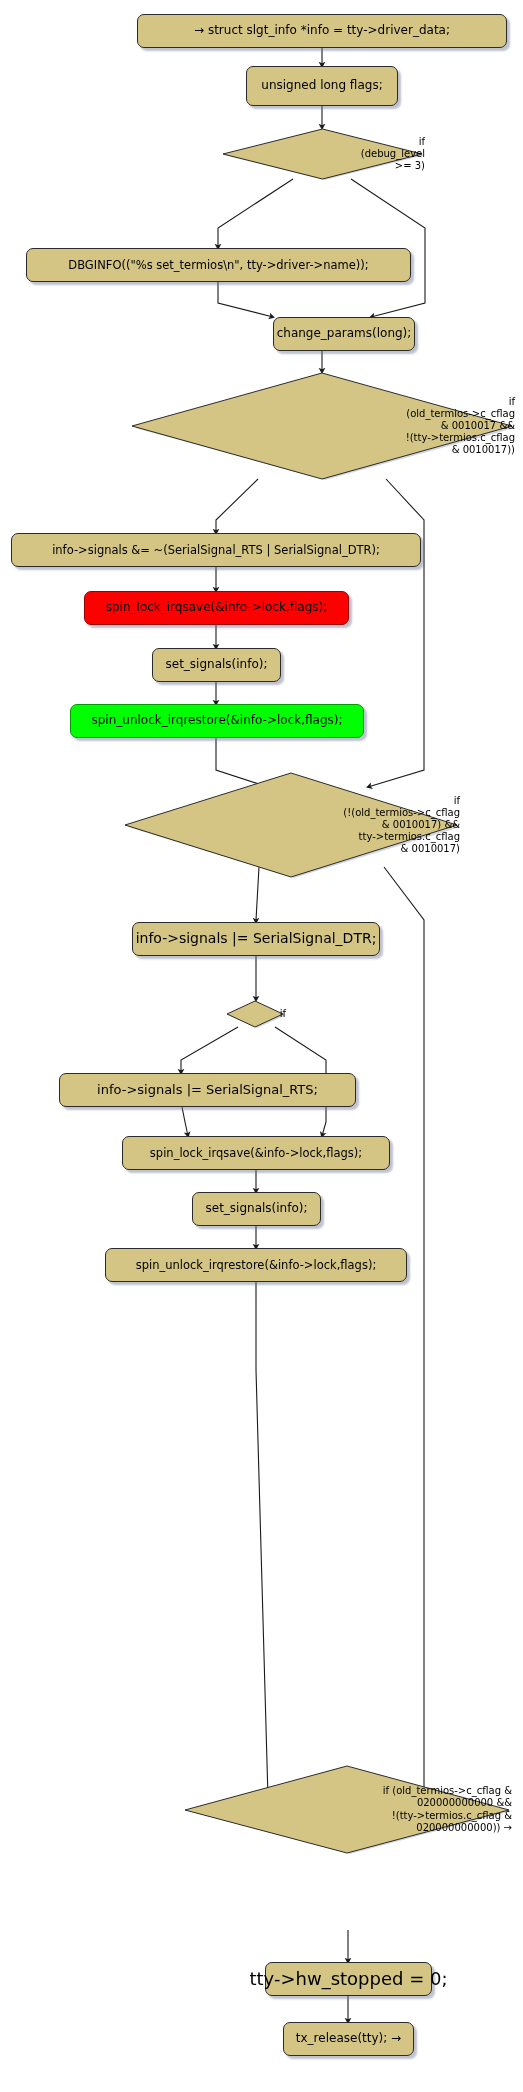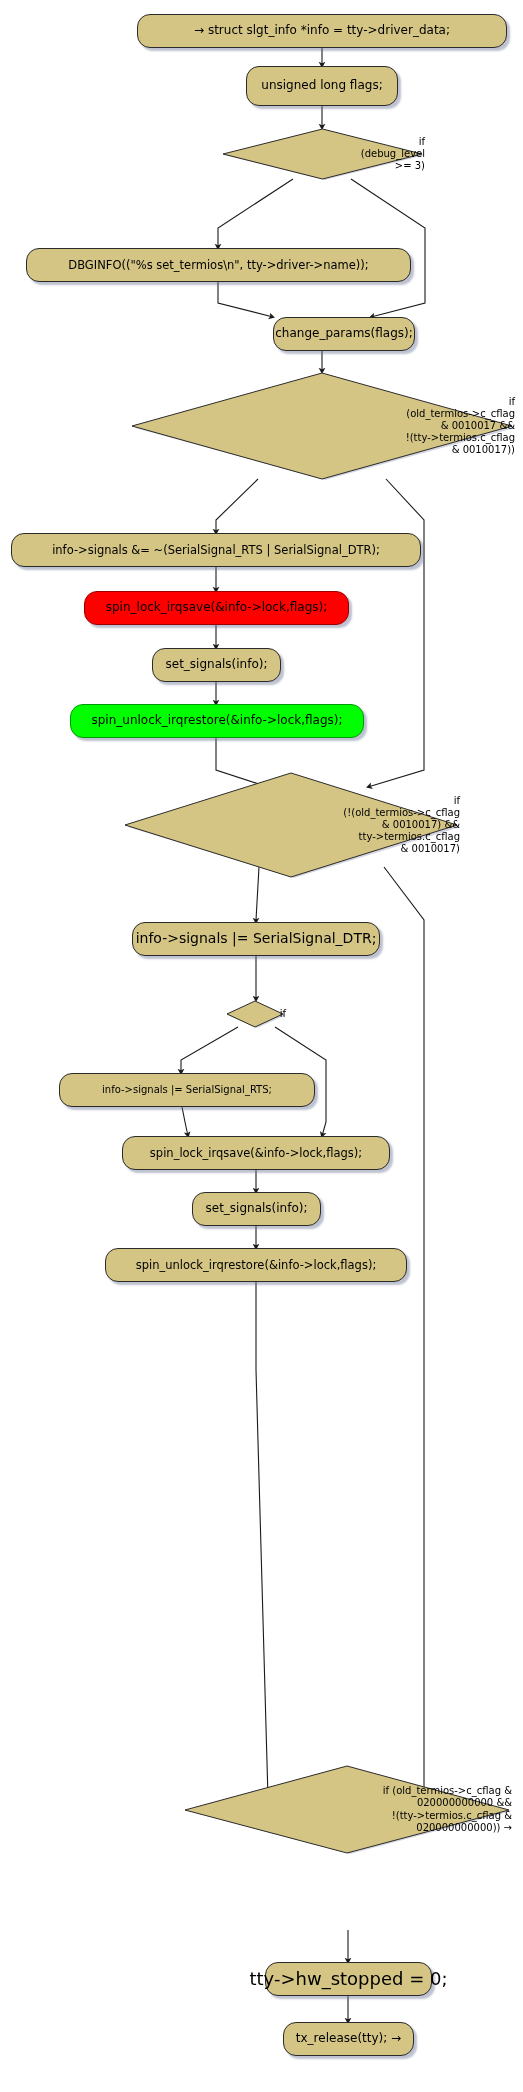--- a/index.html
+++ b/index.html
@@ -33,21 +33,21 @@
     align-items: center;
     justify-content: center;
     text-align: center;
     color: #000000;
     white-space: pre;
     line-height: 1.12;
   }
   
   .rect {
     border: 1px solid #2B2B2B;
-    border-radius: 13px;
+    border-radius: 7px;
     background: #D4C585;
     box-shadow: 3px 3px 2px rgba(110,120,150,0.45);
     font-size: 11px;
     padding: 16px 6px;
   }
   .rect.hl-red {
     background: #FF0000;
     border-color: #9B0000;
   }
   .rect.hl-green {
@@ -153,21 +153,21 @@
       <polygon points="104.5,4 205,27 104.5,52 4,27" fill="#AFB4C6" opacity="0.55"></polygon>
       <polygon points="102.5,1 202,26 102.5,51 3,26" fill="#D4C585" stroke="#2B2B2B" stroke-width="1"></polygon>
     </svg>
     <div class="dtext" style="font-size:10px;">if
 (debug_level
 &gt;= 3)</div>
   </div>
 
   <div class="node rect" style="left:26px; top:248px; width:385px; height:31px; font-size:11.5px;">DBGINFO(("%s set_termios\n", tty-&gt;driver-&gt;name));</div>
 
-  <div class="node rect" style="left:273px; top:317px; width:142px; height:29px; font-size:12px;">change_params(flags);</div>
+  <div class="node rect" style="left:273px; top:317px; width:142px; height:29px; font-size:12px;">change_params(long);</div>
 
   <div class="node diamond" style="left:129px; top:372px; width:386px; height:108px;">
     <svg class="dshape" viewBox="0 0 386 108" preserveAspectRatio="none">
       <polygon points="196,5 386,56 196,108 6,56" fill="#AFB4C6" opacity="0.55"></polygon>
       <polygon points="193,1 383,54 193,107 3,54" fill="#D4C585" stroke="#2B2B2B" stroke-width="1"></polygon>
     </svg>
     <div class="dtext" style="font-size:10px;">if
 (old_termios-&gt;c_cflag
 &amp; 0010017 &amp;&amp;
 !(tty-&gt;termios.c_cflag
@@ -197,21 +197,21 @@
   <div class="node rect" style="left:132px; top:922px; width:248px; height:29px; font-size:14px;">info-&gt;signals |= SerialSignal_DTR;</div>
 
   <div class="node diamond" style="left:226px; top:1000px; width:60px; height:28px;">
     <svg class="dshape" viewBox="0 0 60 28" preserveAspectRatio="none">
       <polygon points="31,3 60,15 31,28 2,15" fill="#AFB4C6" opacity="0.55"></polygon>
       <polygon points="29,1 57,14 29,27 1,14" fill="#D4C585" stroke="#2B2B2B" stroke-width="1"></polygon>
     </svg>
     <div class="dtext" style="font-size:10px;">if</div>
   </div>
 
-  <div class="node rect" style="left:59px; top:1073px; width:256px; height:29px; font-size:10px;">info-&gt;signals |= SerialSignal_RTS;</div>
+  <div class="node rect" style="left:59px; top:1073px; width:297px; height:29px; font-size:13px;">info-&gt;signals |= SerialSignal_RTS;</div>
 
   <div class="node rect" style="left:122px; top:1136px; width:268px; height:29px; font-size:11.5px;">spin_lock_irqsave(&amp;info-&gt;lock,flags);</div>
 
   <div class="node rect" style="left:192px; top:1192px; width:129px; height:29px; font-size:12px;">set_signals(info);</div>
 
   <div class="node rect" style="left:105px; top:1248px; width:302px; height:29px; font-size:11.5px;">spin_unlock_irqrestore(&amp;info-&gt;lock,flags);</div>
 
   <div class="node diamond" style="left:184px; top:1765px; width:328px; height:89px;">
     <svg class="dshape" viewBox="0 0 328 89" preserveAspectRatio="none">
       <polygon points="166,4 328,46 166,89 4,46" fill="#AFB4C6" opacity="0.55"></polygon>

